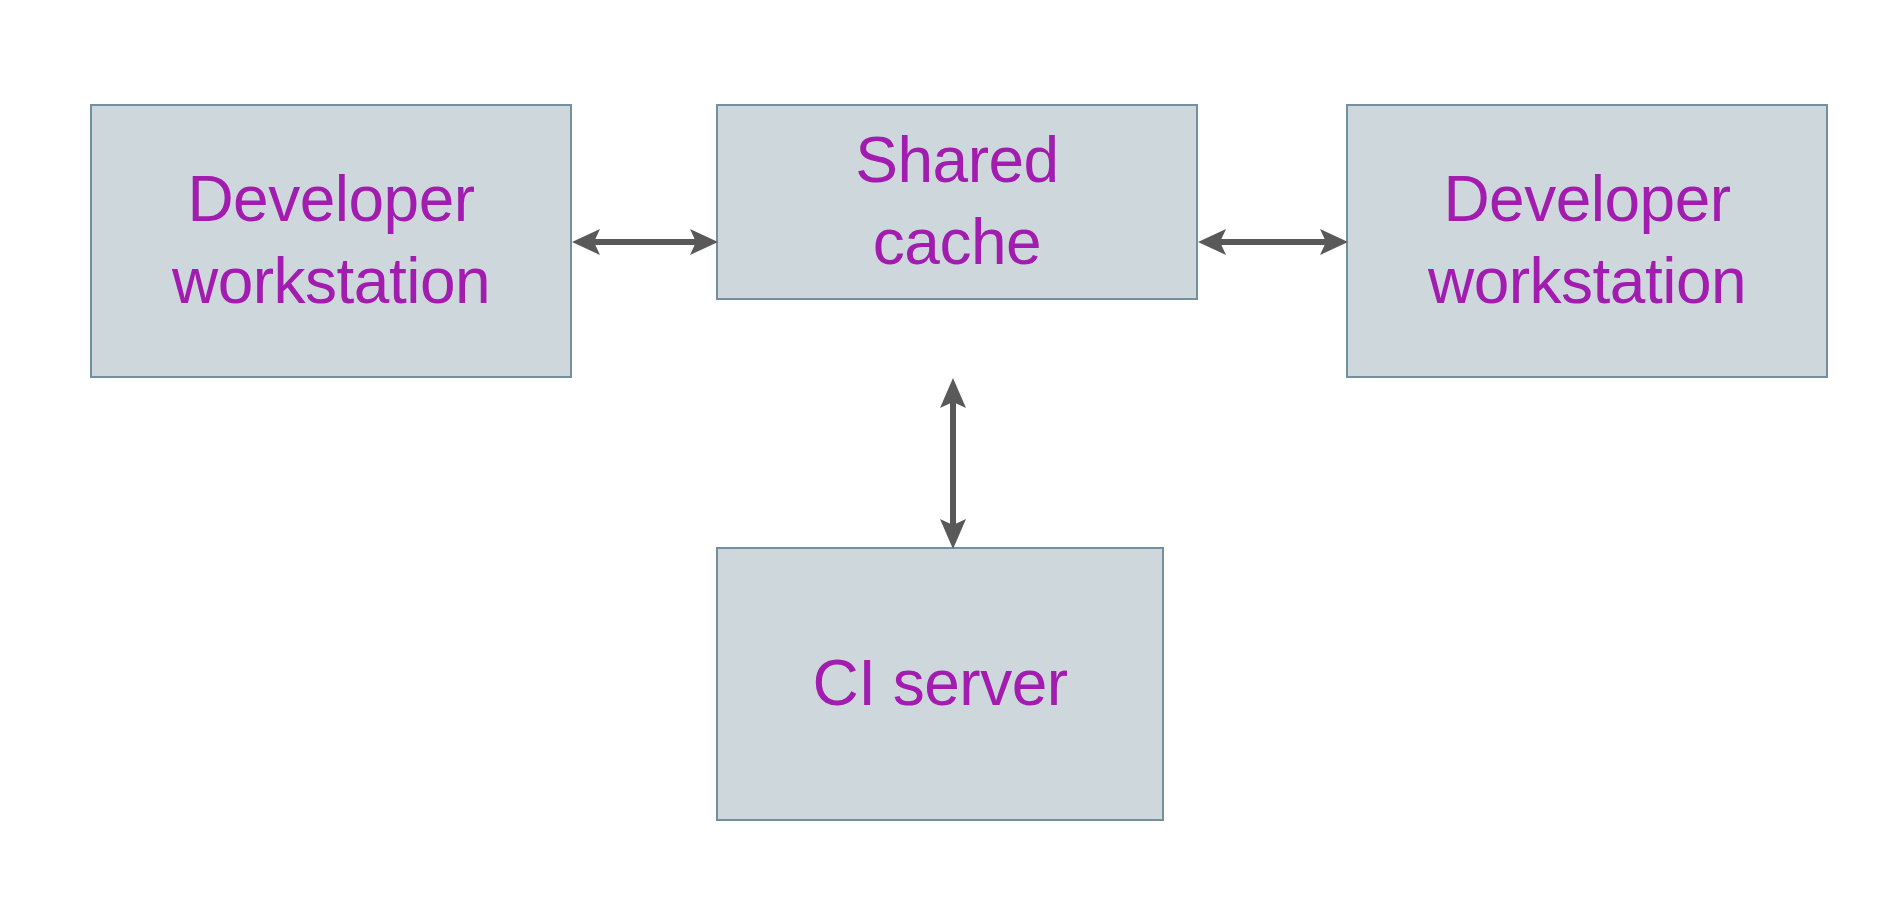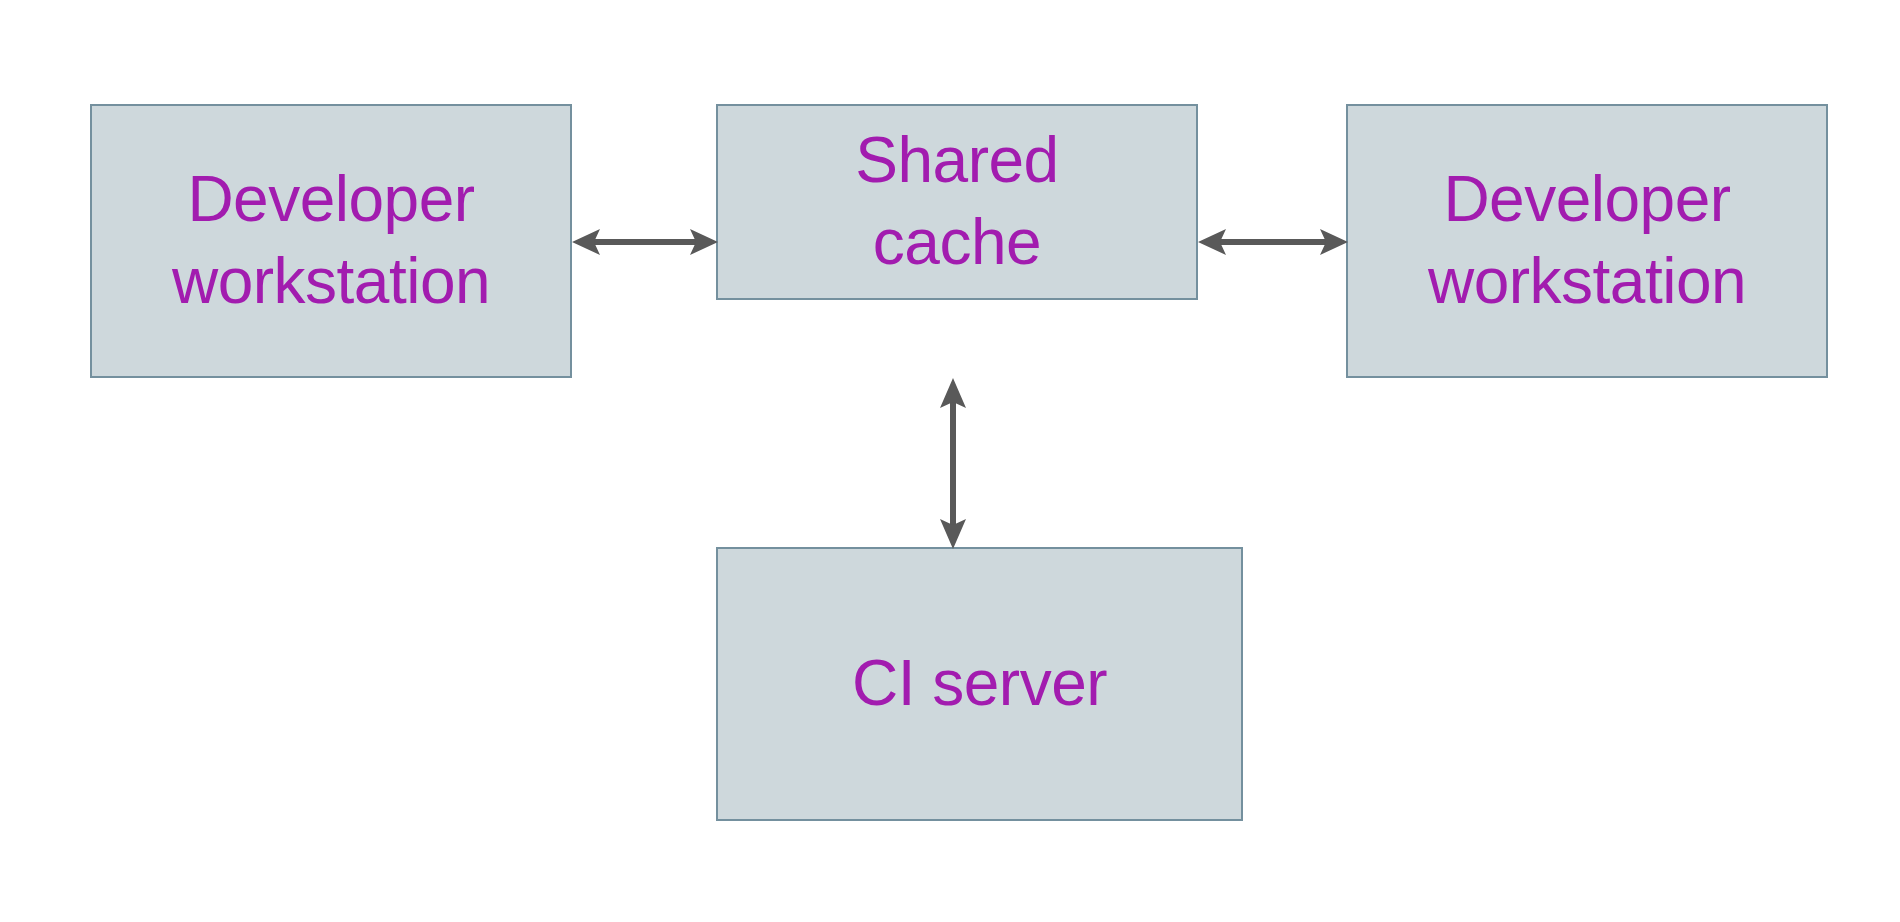--- a/index.html
+++ b/index.html
@@ -42,21 +42,21 @@
     pointer-events: none;
   }
   .edge svg {
     display: block;
     overflow: visible;
   }
   
   #node-dev-left   { left: 90px;  top: 104px; width: 482px; height: 274px; }
   #node-shared     { left: 716px; top: 104px; width: 482px; height: 196px; }
   #node-dev-right  { left: 1346px;top: 104px; width: 482px; height: 274px; }
-  #node-ci         { left: 716px; top: 547px; width: 527px; height: 274px; }
+  #node-ci         { left: 716px; top: 547px; width: 448px; height: 274px; }
 
   #edge-left-shared  { left: 572px; top: 218px;  width: 146px; height: 48px; }
   #edge-shared-right { left: 1198px;top: 218px;  width: 150px; height: 48px; }
   #edge-shared-ci    { left: 929px; top: 378px;  width: 48px;  height: 171px; }
 </style>
 </head>
 <body>
 
 <div id="canvas">
 

